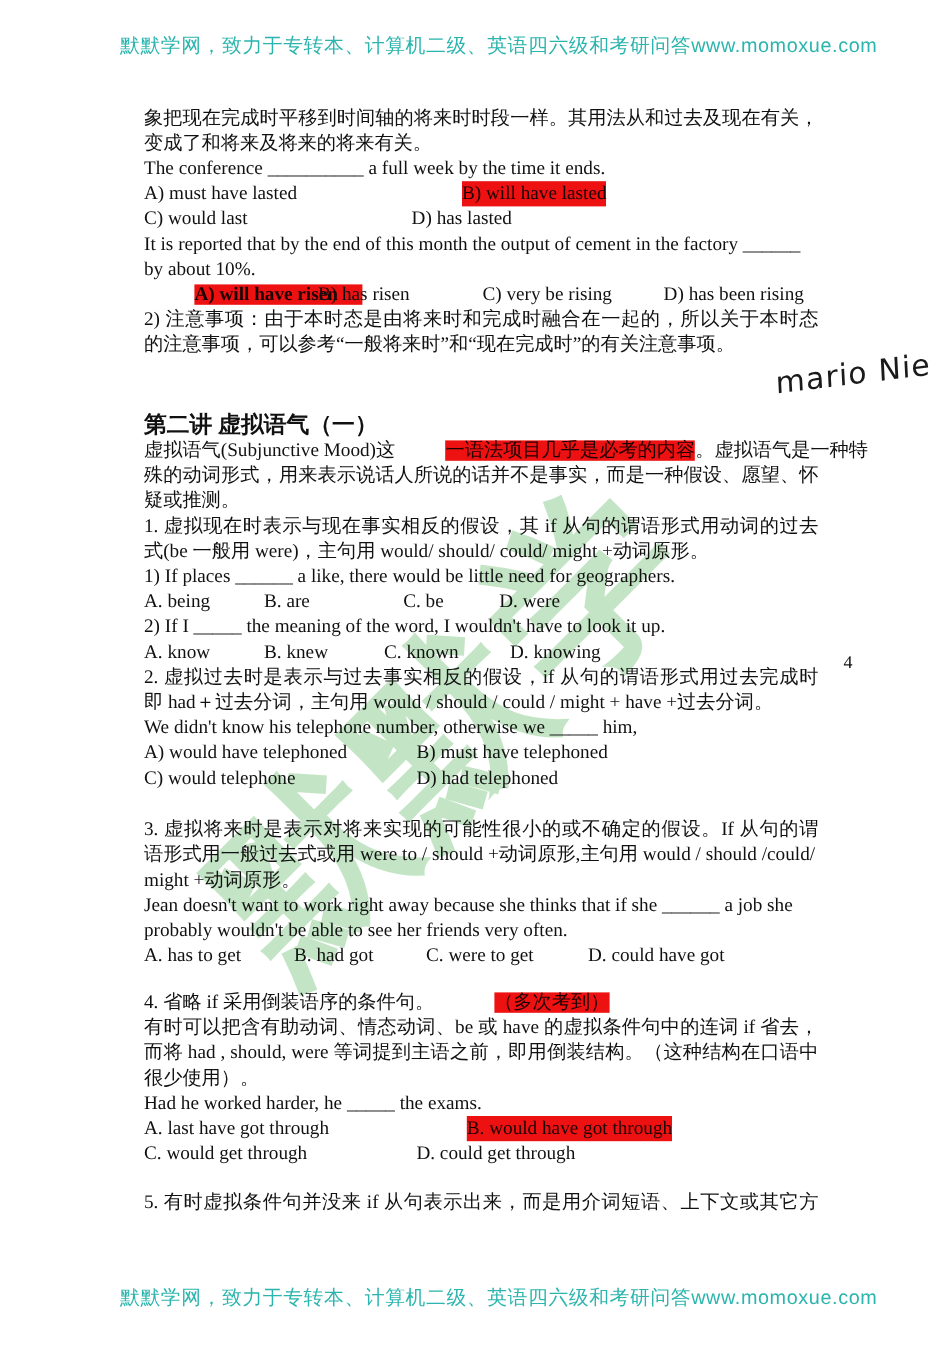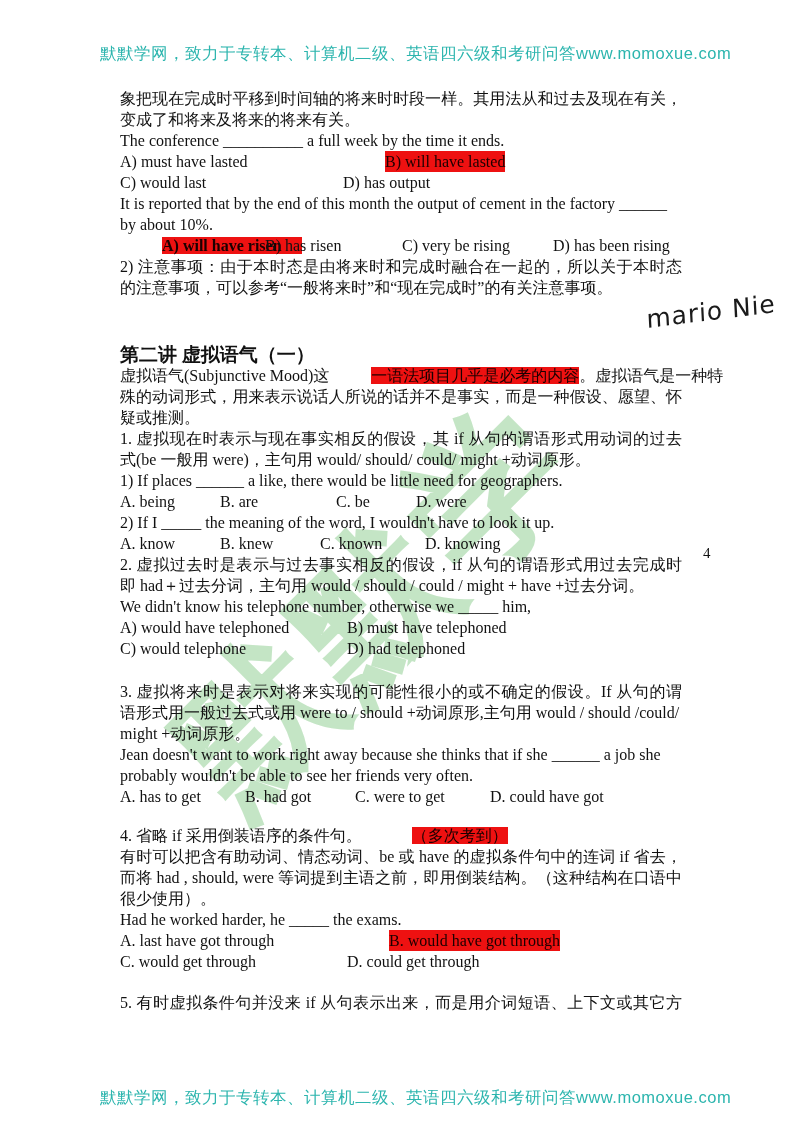--- a/index.html
+++ b/index.html
@@ -3,21 +3,21 @@
 <meta charset="utf-8">
 <style>
   html,body{margin:0;padding:0;}
   body{
     width:793px;height:1122px;position:relative;background:#ffffff;overflow:hidden;
     font-family:"Liberation Serif","DejaVu Serif",serif;color:#111;
   }
   .header-bar,.footer-bar{
     position:absolute;left:100px;width:640px;
     font-family:"Liberation Sans","DejaVu Sans",sans-serif;
-    font-size:16.5px;color:#2cb5ae;letter-spacing:0.5px;white-space:nowrap;margin-top:16px;
+    font-size:16.5px;color:#2cb5ae;letter-spacing:0.5px;white-space:nowrap;
   }
   .header-bar{top:27px;}
   .footer-bar{top:1071px;}
   .watermark{
     position:absolute;left:95px;top:500px;width:560px;text-align:center;
     transform:rotate(-45deg);transform-origin:center;
     font-size:155px;font-weight:bold;letter-spacing:8px;white-space:nowrap;
     color:rgba(148,208,150,0.55);z-index:0;pointer-events:none;
     font-family:"DejaVu Sans",sans-serif;
   }
@@ -63,21 +63,21 @@
   <div class="cjk">象把现在完成时平移到时间轴的将来时时段一样。其用法从和过去及现在有关，</div>
   <div class="line">变成了和将来及将来的将来有关。</div>
 
   <div class="line">The conference __________ a full week by the time it ends.</div>
   <div class="line optrow">
     <span class="w223">A) must have lasted</span>
     <span class="hl">B) will have lasted</span>
   </div>
   <div class="line optrow">
     <span class="w223">C) would last</span>
-    <span>D) has output</span>
+    <span>D) has lasted</span>
   </div>
 
   <div class="line">It is reported that by the end of this month the output of cement in the factory ______</div>
   <div class="line">by about 10%.</div>
   <div class="line optrow">
     <span class="w145"><span class="hl padR">A) will have risen</span></span>
     <span class="w137">B) has risen</span>
     <span class="w151">C) very be rising</span>
     <span>D) has been rising</span>
   </div>

